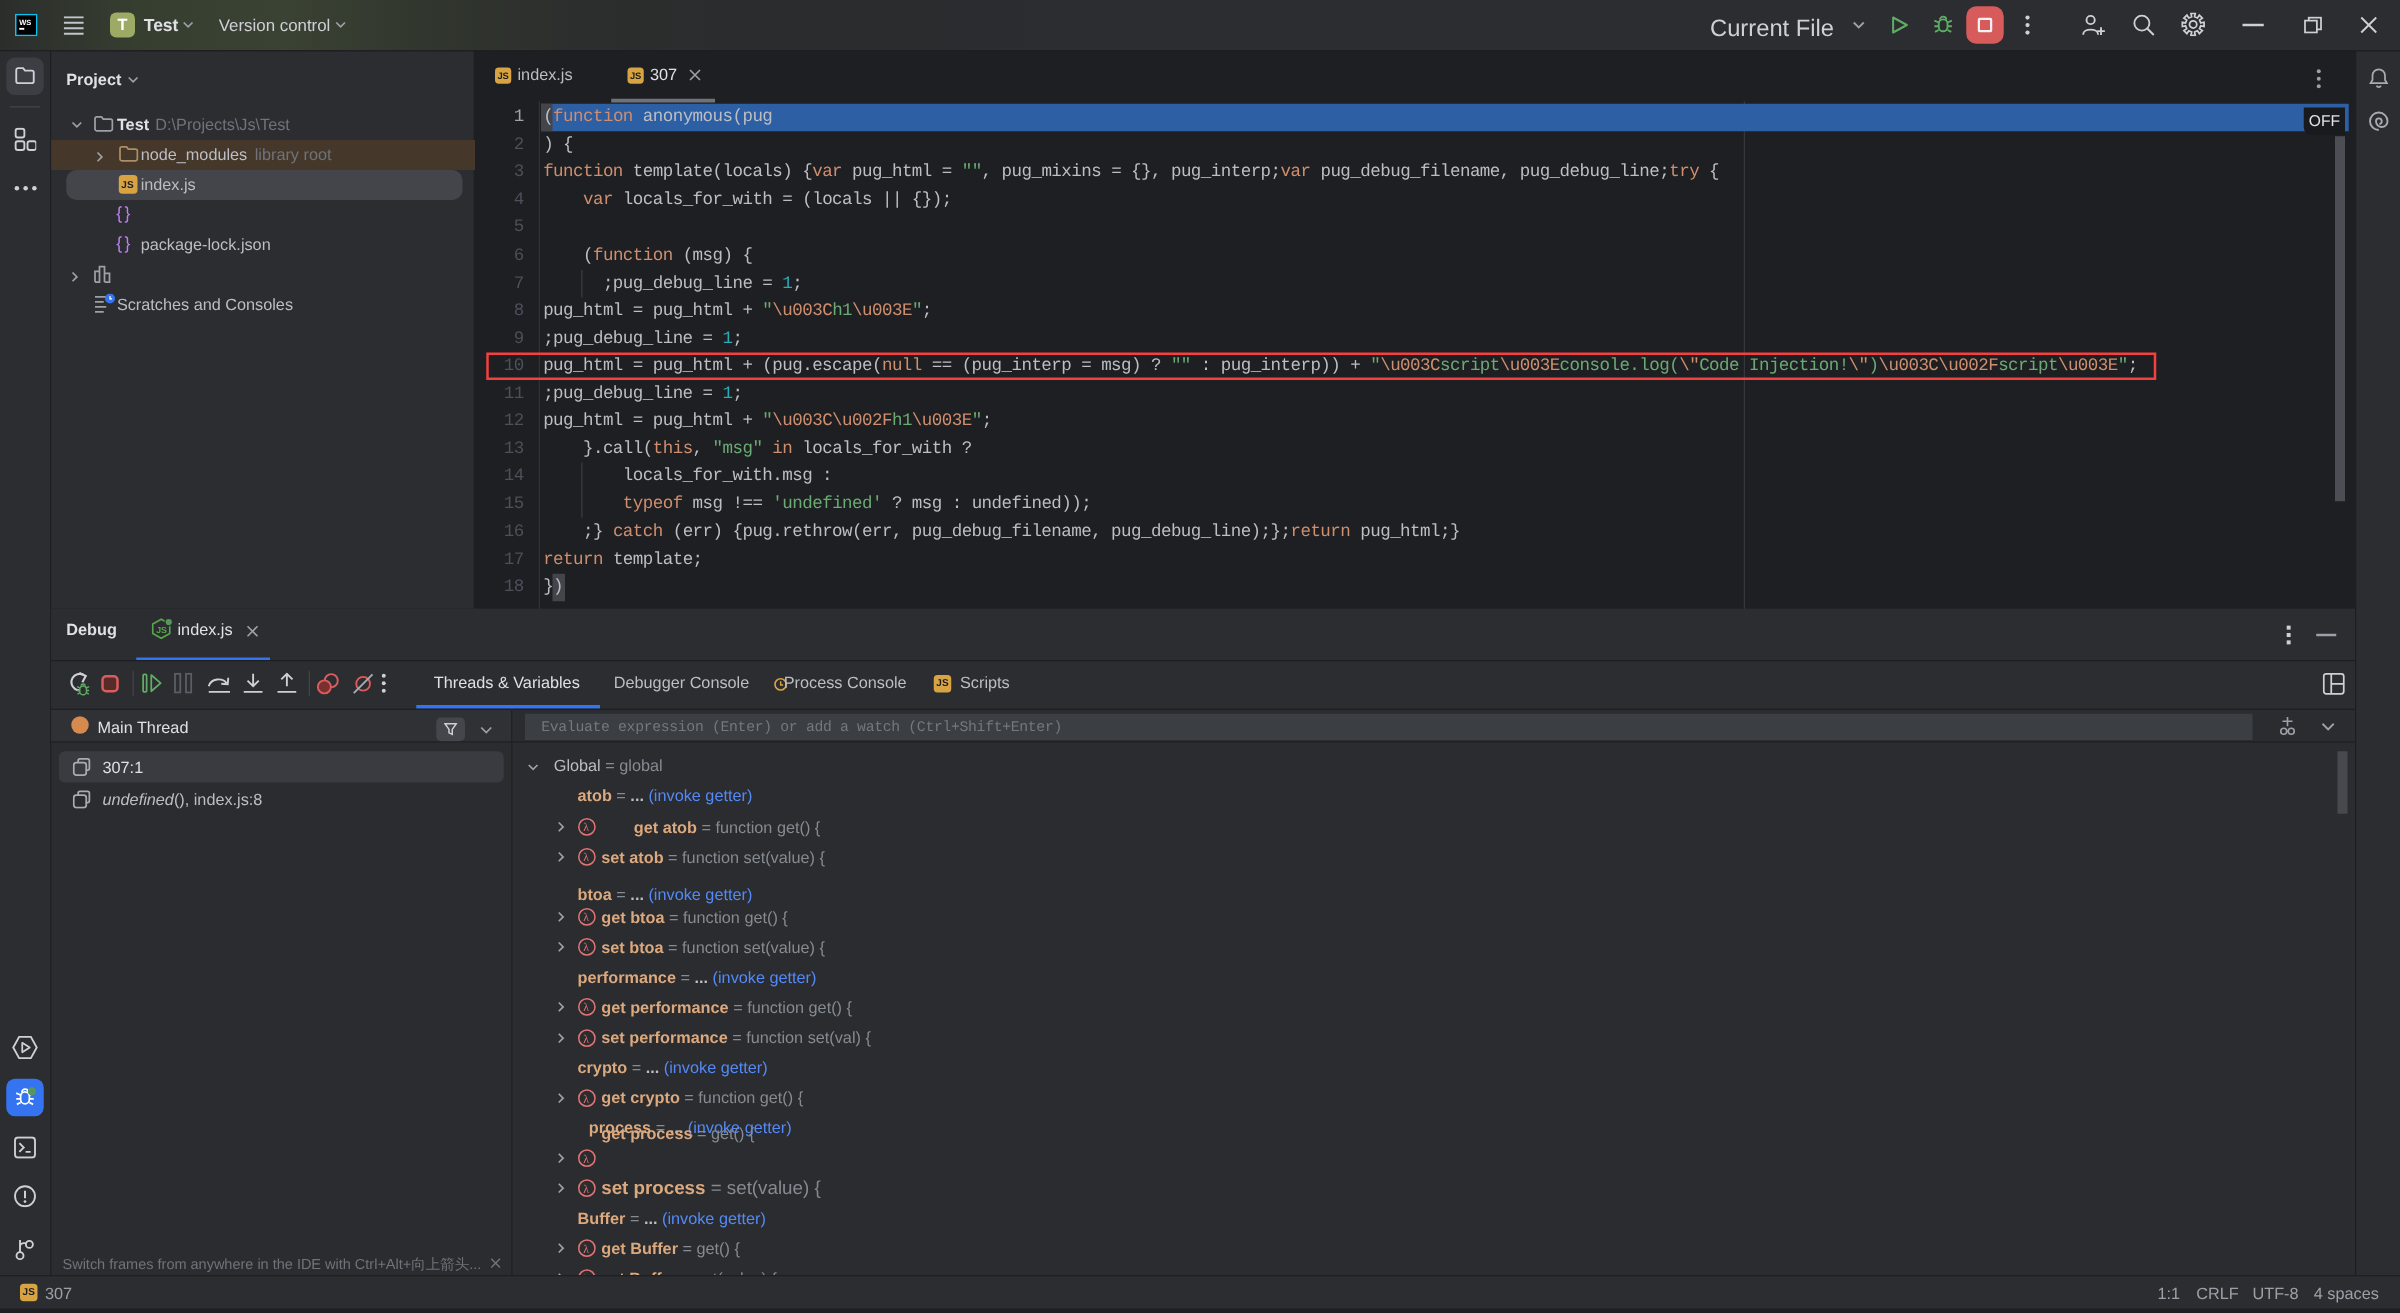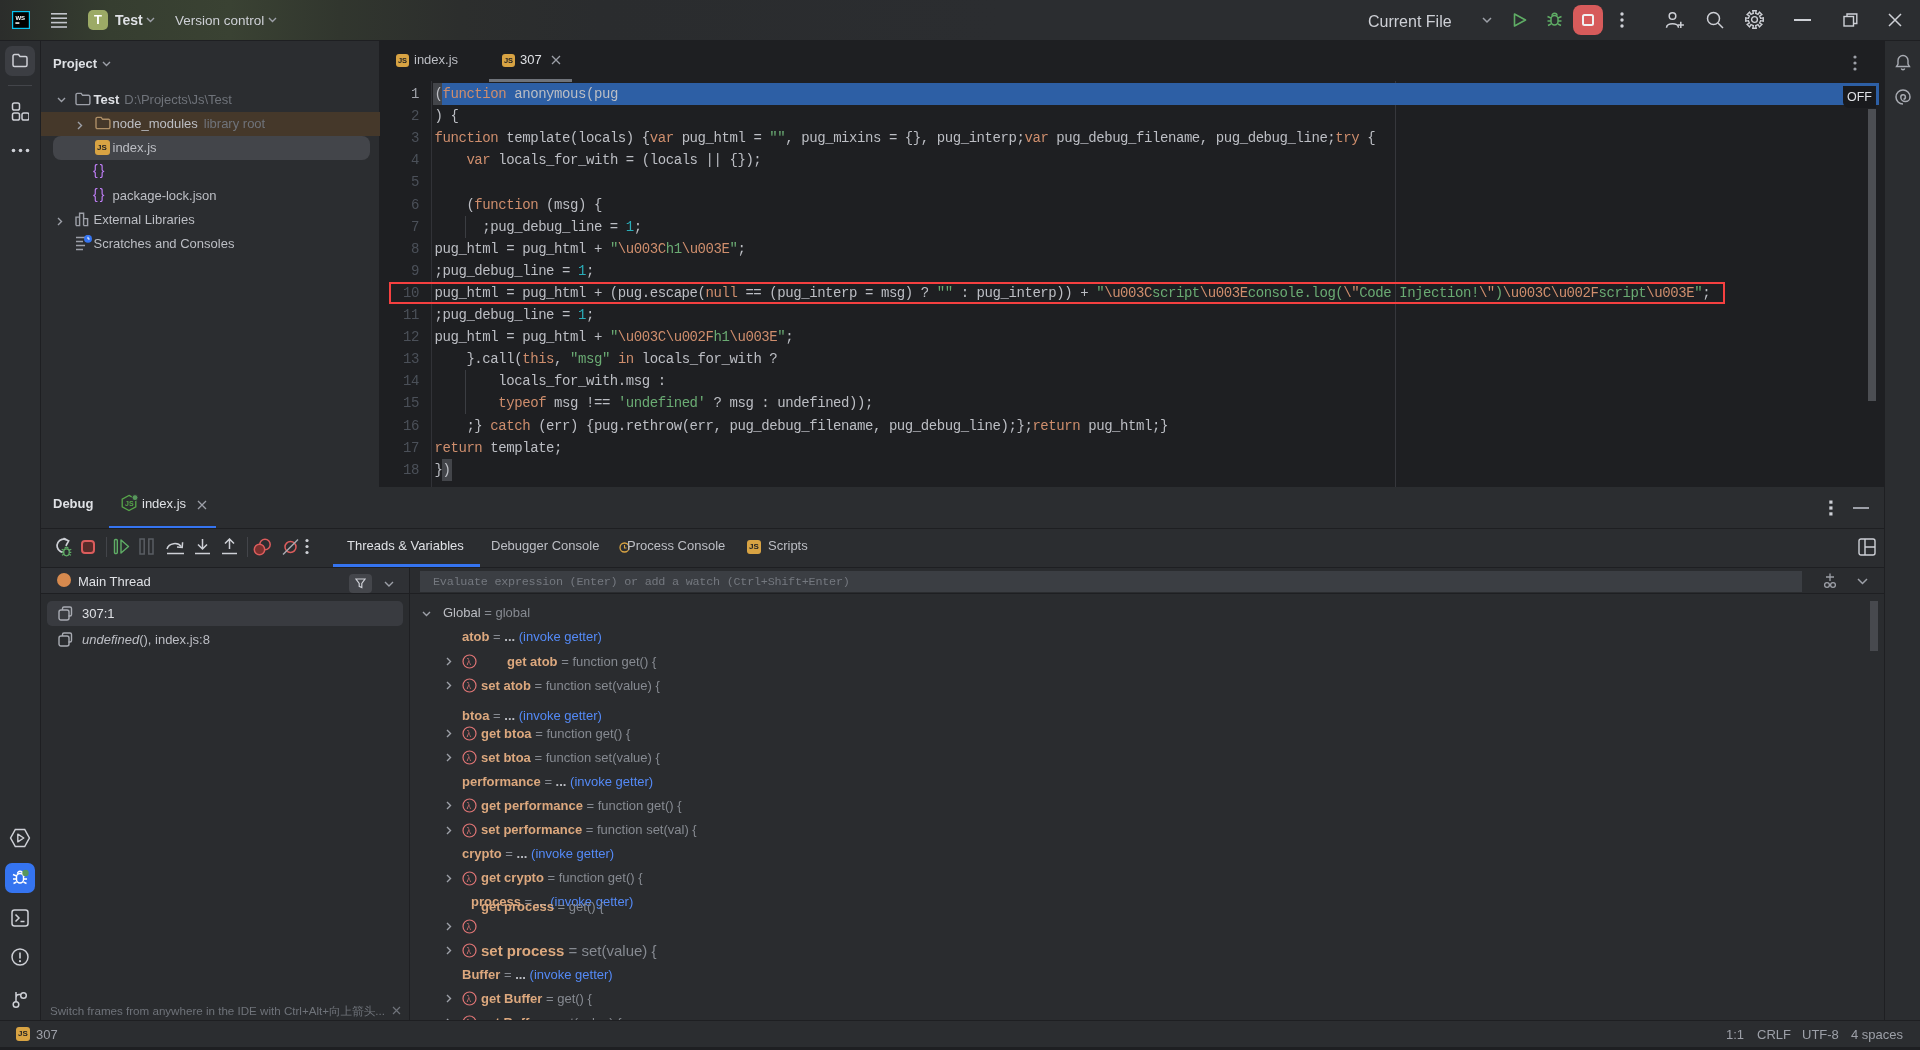--- a/index.html
+++ b/index.html
@@ -76,21 +76,21 @@
        color:#fff;font-size:13px;font-weight:bold;text-align:center;line-height:20px;">T</div>
   <div class="tbtext" style="left:115px;font-weight:bold;">Test</div>
   <svg class="abs" style="left:146px;top:17px" width="9" height="6" viewBox="0 0 9 6">
     <path d="M1 1 L4.5 4.5 L8 1" stroke="#9DA0A8" stroke-width="1.4" fill="none"></path>
     </svg>
   <div class="tbtext" style="left:175px;color:#CED0D6;font-size:13.5px;top:12.5px;">Version control</div>
   <svg class="abs" style="left:268px;top:17px" width="9" height="6" viewBox="0 0 9 6">
     <path d="M1 1 L4.5 4.5 L8 1" stroke="#9DA0A8" stroke-width="1.4" fill="none"></path>
     </svg>
 
-  <div class="tbtext" style="left:1368px;color:#CED0D6;font-size:16px;top:12.5px;text-align:right;">Current File</div>
+  <div class="tbtext" style="left:1368px;color:#CED0D6;font-size:19px;top:12.5px;text-align:right;">Current File</div>
   <svg class="abs" style="left:1482px;top:17px" width="10" height="7" viewBox="0 0 10 7">
     <path d="M1 1 L5 5 L9 1" stroke="#9DA0A8" stroke-width="1.5" fill="none"></path>
     </svg>
 
   <svg class="abs" style="left:1513px;top:12px" width="14" height="16" viewBox="0 0 14 16">
     <path d="M1.5 2 L12.5 8 L1.5 14 Z" fill="none" stroke="#5FAD65" stroke-width="1.6" stroke-linejoin="round"></path>
     </svg>
 
   <svg class="abs" style="left:1546px;top:11px" width="17" height="18" viewBox="0 0 17 18">
     <g stroke="#5FAD65" stroke-width="1.5" fill="none">
@@ -236,21 +236,20 @@
   <div class="prow" style="top:143px;left:71.5px;">package-lock.json</div>
 
   <svg class="abs" style="left:16px;top:176px" width="6" height="9" viewBox="0 0 6 9">
     <path d="M1 1 L4.5 4.5 L1 8" stroke="#9DA0A8" stroke-width="1.4" fill="none"></path>
     </svg>
   <svg class="abs" style="left:34px;top:170px" width="14" height="16" viewBox="0 0 14 16">
     <g fill="none" stroke="#9DA0A8" stroke-width="1.4">
       <path d="M1 14.6 v-8.5 h3.6 M1 14.6 h3.6 v-8.5 M4.6 14.6 v-12.4 h4 v12.4 M8.6 14.6 h4 v-7 h-4"></path>
     </g>
   </svg>
-  <div class="prow" style="top:167px;left:52.5px;">External Libraries</div>
 
   <svg class="abs" style="left:34px;top:194px" width="17" height="16" viewBox="0 0 17 16">
     <g stroke="#9DA0A8" stroke-width="1.5">
       <path d="M1 2.5 L10 2.5 M1 6.5 L8 6.5 M1 10.5 L10 10.5 M1 14.5 L8 14.5"></path>
     </g>
     <circle cx="13" cy="3.8" r="4" fill="#3574F0"></circle>
     <path d="M13 1.8 L13 4 L14.7 4" stroke="#fff" stroke-width="1" fill="none"></path>
   </svg>
   <div class="prow" style="top:191px;left:52.5px;">Scratches and Consoles</div>
 </div>

